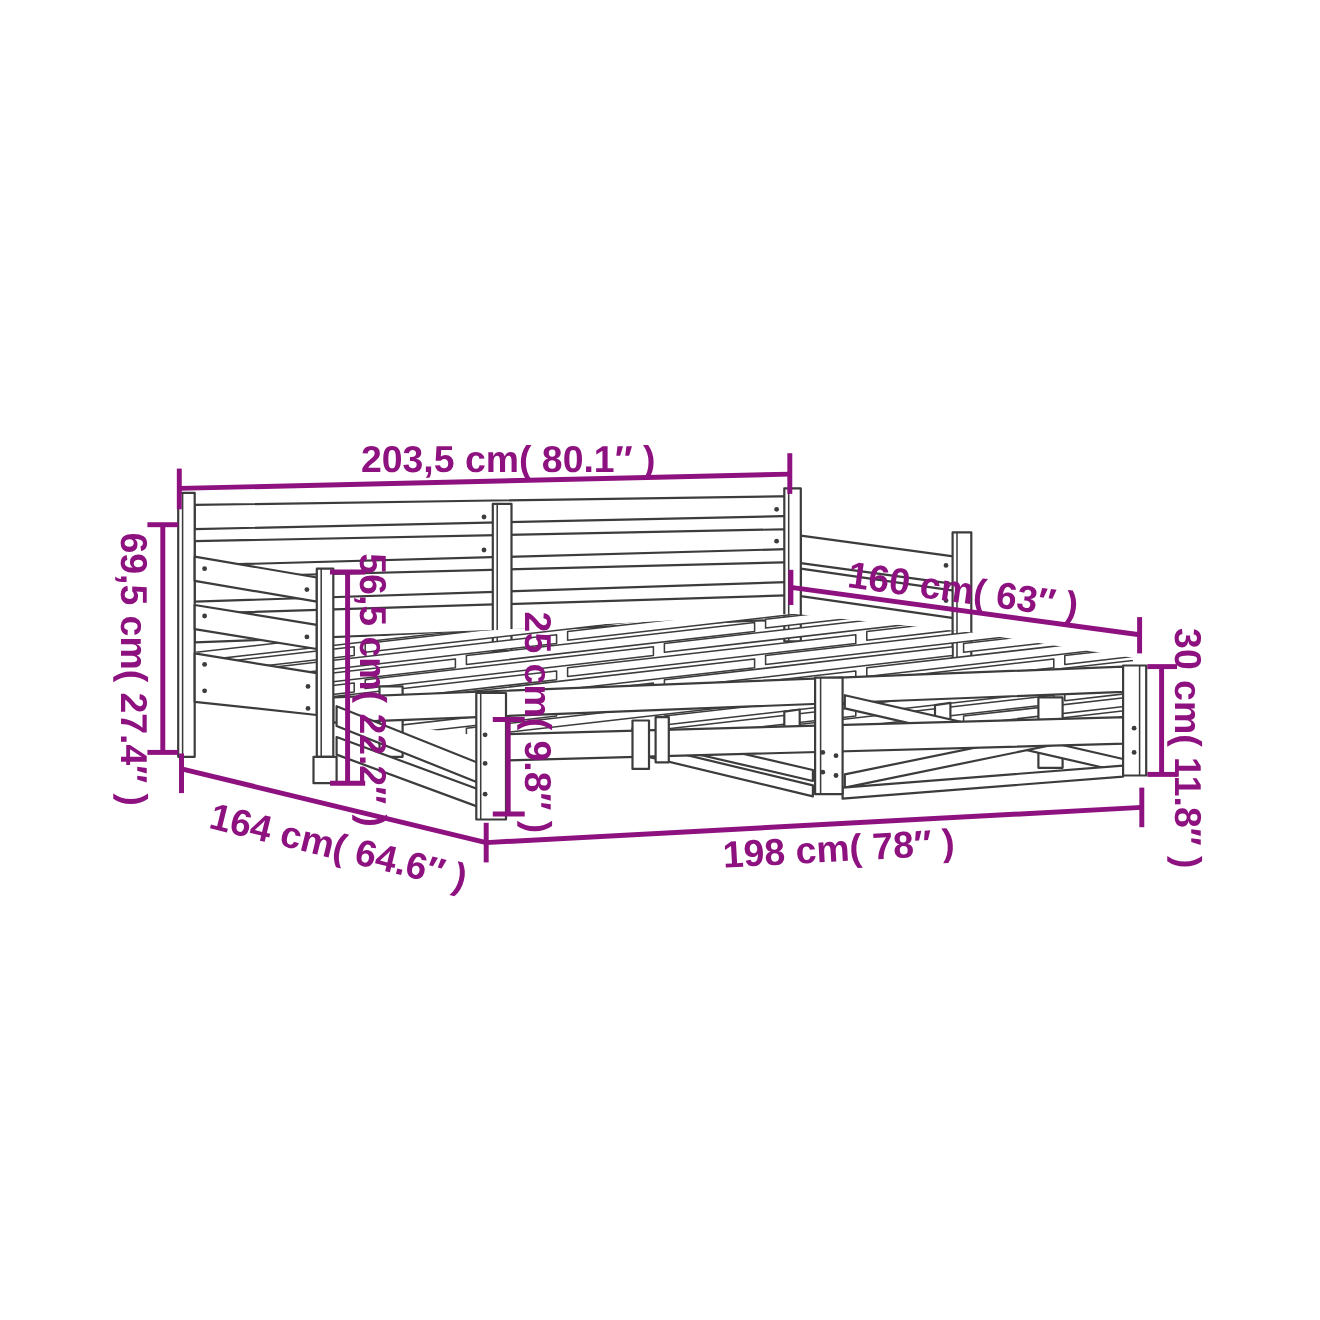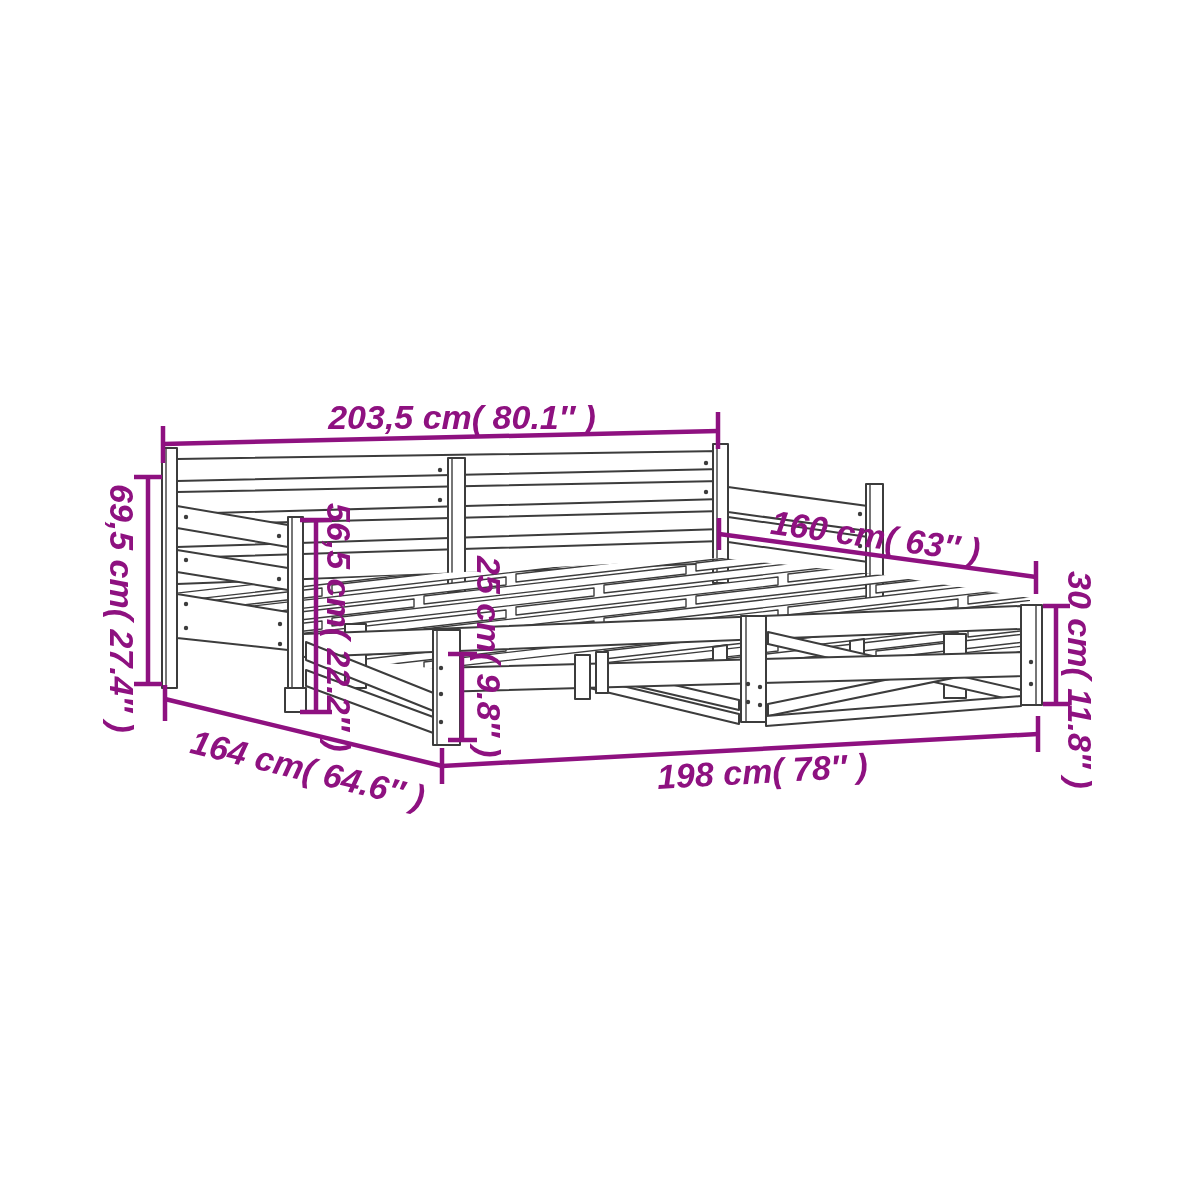--- a/index.html
+++ b/index.html
@@ -9,21 +9,20 @@
     width: 1200px;
     height: 1200px;
     overflow: hidden;
     font-family: "Liberation Sans", sans-serif;
   }
   #stage {
     position: relative;
     width: 1032px;
     height: 1200px;
     background: #ffffff;
-    font-style: italic;
   }
   svg { display: block; }
   .art {
     fill: #ffffff;
     stroke: #3c3c3c;
     stroke-width: 2;
     stroke-linejoin: round;
   }
   .art .thin { stroke-width: 1.4; }
   .art .dot { fill: #3c3c3c; stroke: none; }

